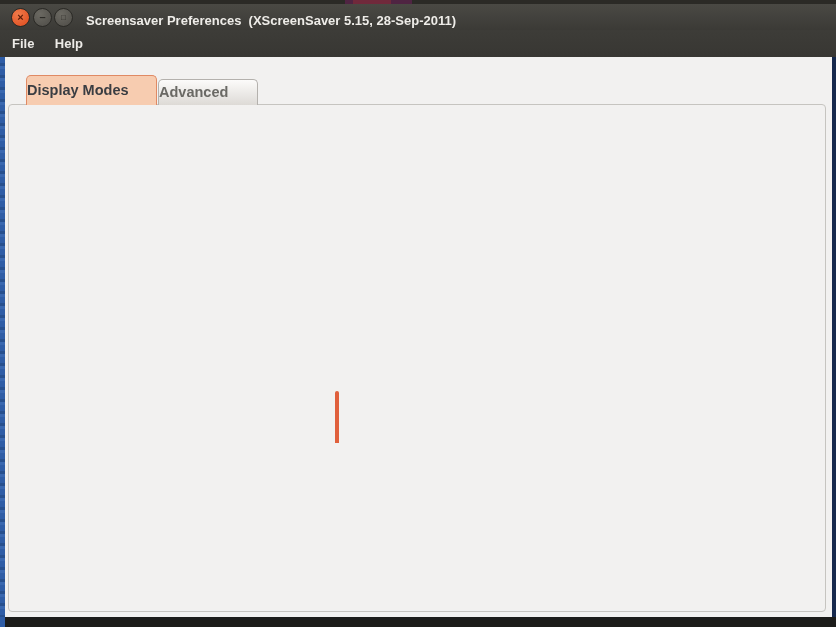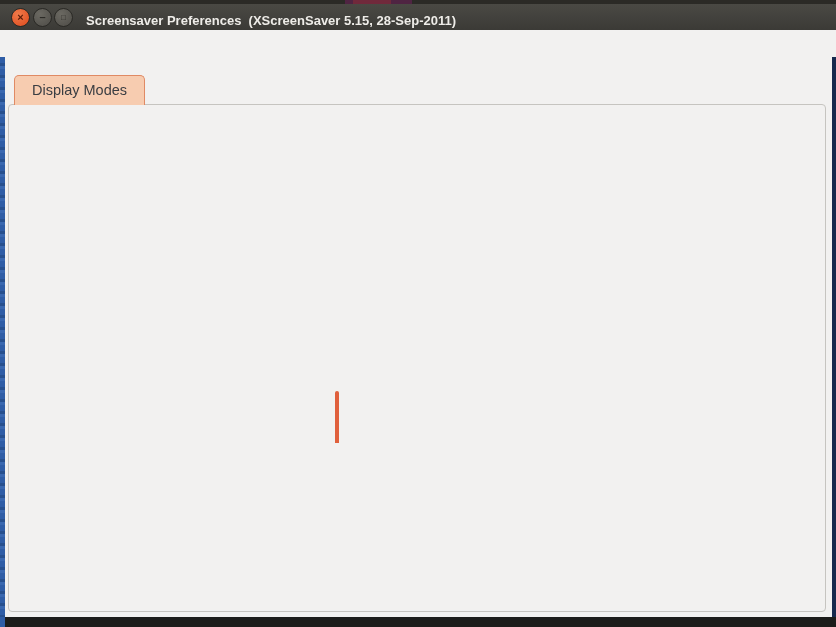--- a/index.html
+++ b/index.html
@@ -28,22 +28,22 @@
   .menu-item:first-child { margin-left:4px; }
 
   
   .edge-left { position:absolute; left:0; top:57px; width:5px; height:560px;
                background:repeating-linear-gradient(180deg,#2F5DA6 0 6px,#27508F 6px 9px,#3A68B0 9px 12px); }
   .edge-right { position:absolute; right:0; top:57px; width:4px; height:560px; background:#16294D; }
   .bottom-strip { position:absolute; left:0; top:617px; width:836px; height:10px; background:#1C1C1A; }
   .bottom-strip .blue { position:absolute; left:0; top:0; width:5px; height:10px; background:#2F5DA6; }
 
   
-  .tab { position:absolute; font-weight:normal; text-align:center;
-         border-radius:5px 5px 0 0; z-index:3; }
+  .tab { position:absolute; font-weight:bold; 
+         border-radius:5px 5px 0 0; z-index:3;margin-left:12px; }
   .tab.active { left:14px; top:75px; width:131px; height:30px; background:#F7CCB0;
                 border:1px solid #E08A64; border-bottom:none; color:#3A3D42;
                 font-size:14.5px; line-height:28px; }
   .tab.inactive { left:146px; top:79px; width:100px; height:26px;
                   background:linear-gradient(#FCFBFA,#DDDAD6);
                   border:1px solid #B4B1AD; border-bottom:none; color:#6A6965;
                   font-size:14.5px; line-height:24px; }
   .panel { position:absolute; left:8px; top:104px; width:818px; height:508px;
            border:1px solid #C6C4C0; border-radius:4px; background:#F2F1F0; z-index:1; }
 
@@ -137,28 +137,33 @@
     </div>
     <div class="winbtn minmax min">
       <span>–</span>
     </div>
     <div class="winbtn minmax max">
       <span>□</span>
     </div>
     <div class="title-text">Screensaver Preferences  (XScreenSaver 5.15, 28-Sep-2011)</div>
   </div>
 
+  <div class="menubar">
+    <span class="menu-item">File</span>
+    <span class="menu-item">Help</span>
+  </div>
 
   <div class="edge-left"></div>
   <div class="edge-right"></div>
   <div class="bottom-strip">
       <div class="blue"></div>
     </div>
 
   <div class="tab active">Display Modes</div>
+  <div class="tab inactive">Advanced</div>
   <div class="panel"></div>
 
   <div class="mode-label">Mode:</div>
   <div class="combo">
     <span class="value">Random Screen Saver</span>
     <span class="sep"></span>
     <span class="arrows">
       <span class="tri-up-s"></span>
       <span class="tri-down-s"></span>
     </span>

